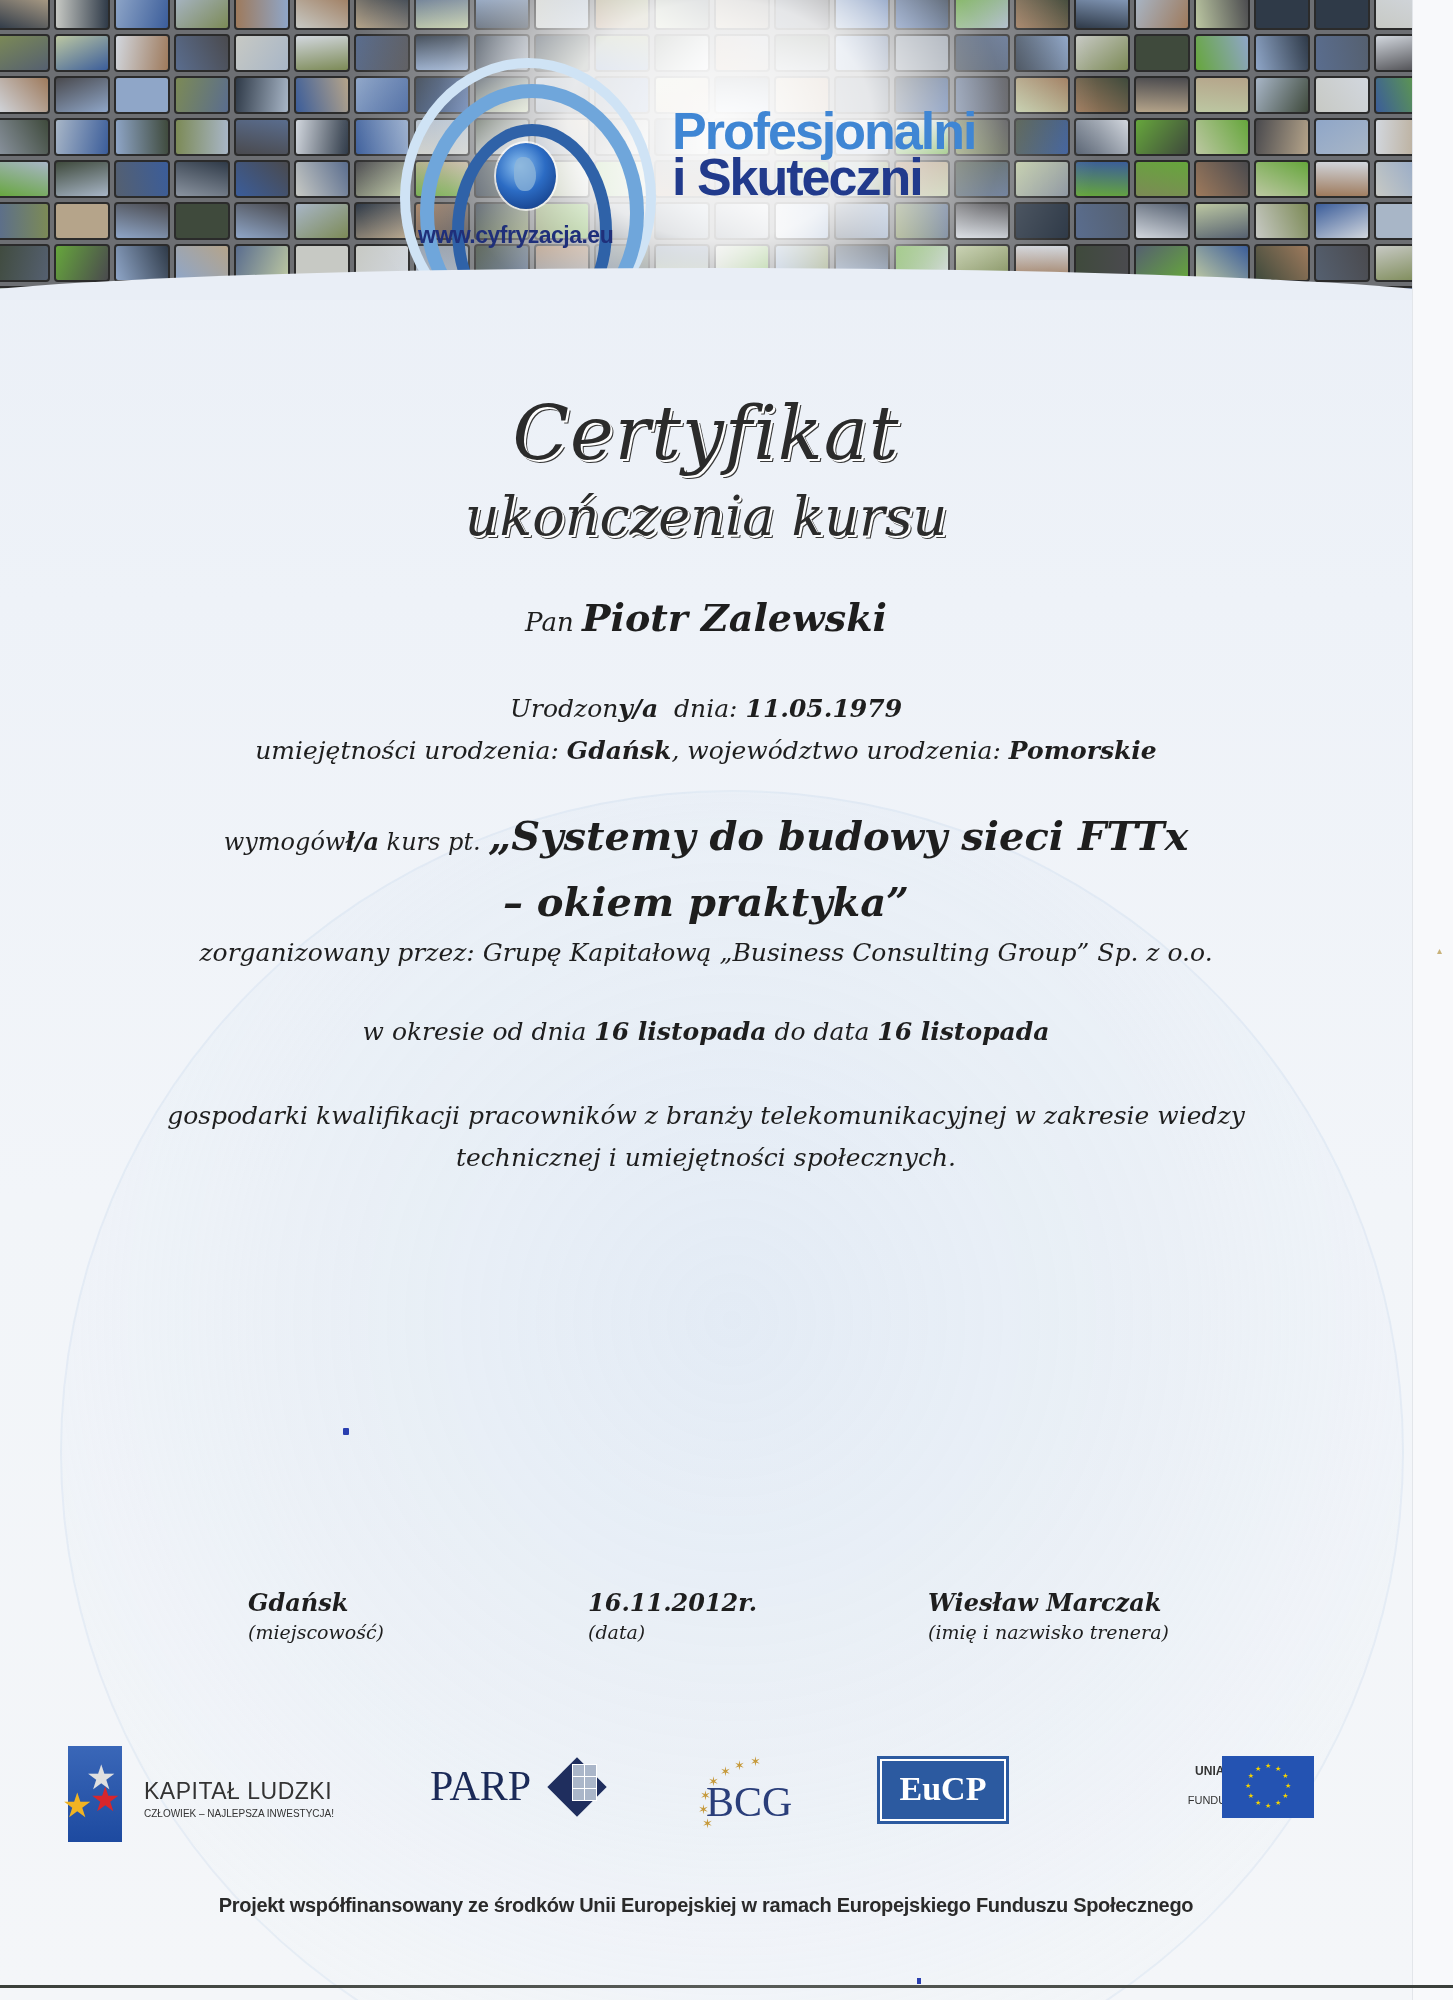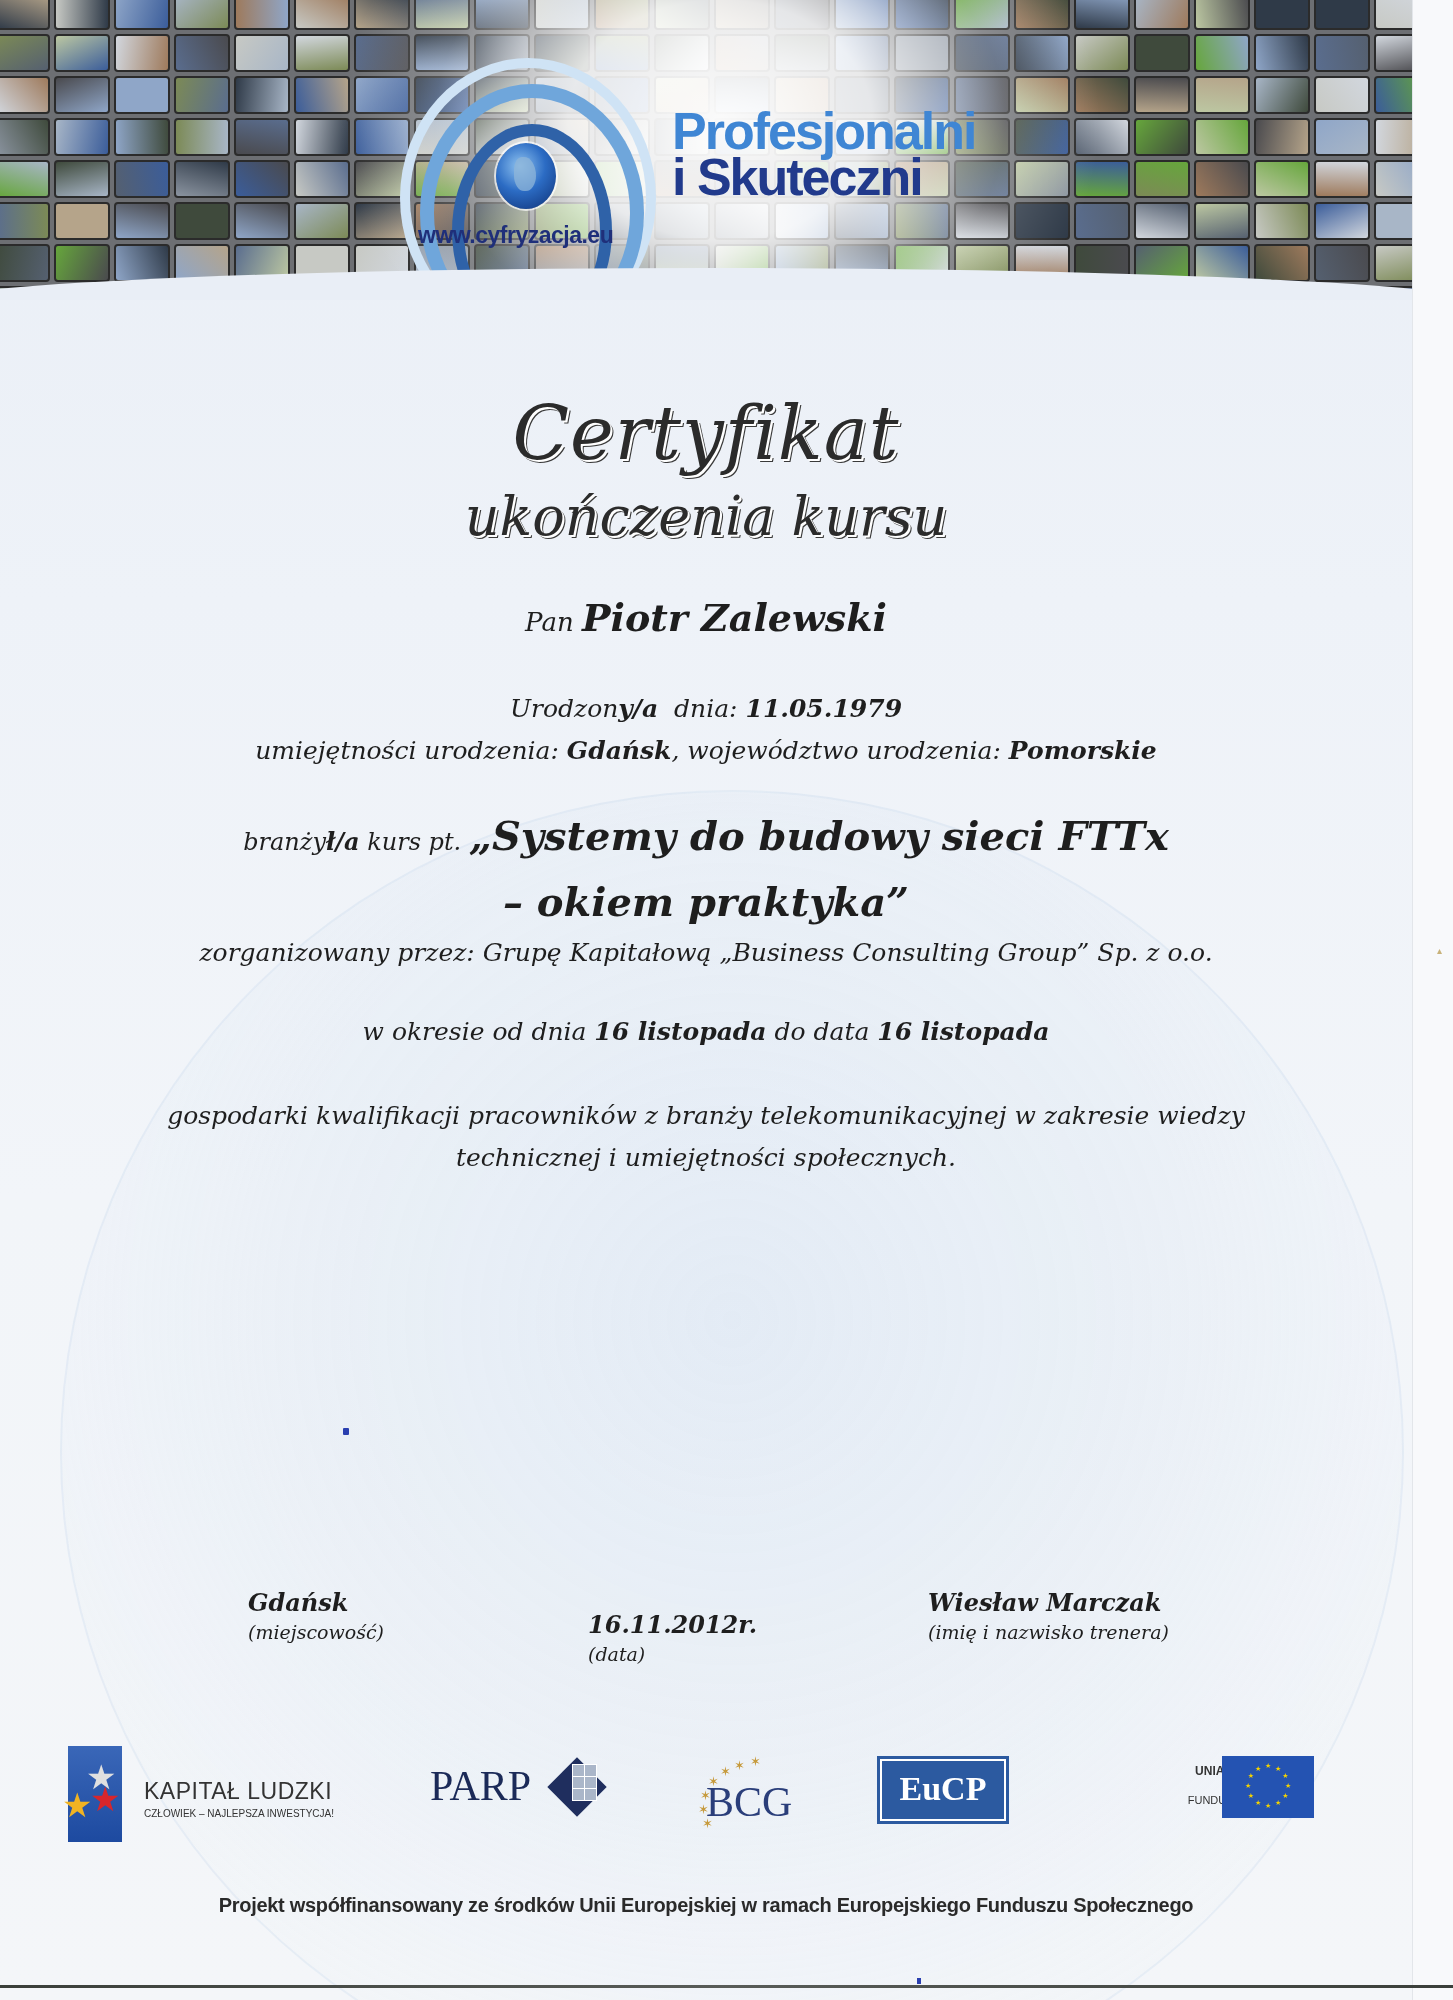--- a/index.html
+++ b/index.html
@@ -92,21 +92,21 @@
     .course .ctitle { font-size: 40px; font-weight: bold; }
     .course-line2 { top: 878px; font-size: 40px; font-weight: bold; }
     .organizer { top: 938px; font-size: 25px; }
     .period { top: 1017px; font-size: 25px; }
     .desc { top: 1095px; font-size: 25px; line-height: 42px; }
 
     .sig { position: absolute; top: 1588px; font-style: italic; }
     .sig .v { font-size: 24px; font-weight: bold; display: block; }
     .sig .l { font-size: 19px; display: block; margin-top: 4px; }
     .sig-place { left: 248px; }
-    .sig-date { left: 588px; margin-top: 22px; }
+    .sig-date { left: 588px; }
     .sig-trainer { left: 928px; }
 
     .blue-dot {
       position: absolute; left: 343px; top: 1428px; width: 6px; height: 7px; background: #2a3fb0; border-radius: 1px;
     }
 
     
     .logos { position: absolute; top: 1740px; left: 0; width: 1412px; height: 110px; }
     .kl { position: absolute; left: 68px; top: 6px; width: 300px; height: 96px; }
     .kl-flag { position: absolute; left: 0; top: 0; width: 54px; height: 96px; background: linear-gradient(180deg, #3a67b8, #1d4aa0); }
@@ -377,21 +377,21 @@
     </div>
     <div>
       <span>umiejętności urodzenia:</span>
       <span class="b">Gdańsk</span>,
       <span>województwo urodzenia:</span>
       <span class="b">Pomorskie</span>
     </div>
   </div>
 
   <div class="center course">
-    <span>branży</span><span class="b">ł/a</span>
+    <span>wymogów</span><span class="b">ł/a</span>
     <span>kurs pt.</span>
     <span class="ctitle">„Systemy do budowy sieci  FTTx</span>
   </div>
   <div class="center course-line2">– okiem praktyka”</div>
 
   <div class="center organizer">
     <span>zorganizowany przez:</span>
     <span>Grupę Kapitałową „Business Consulting Group” Sp. z o.o.</span>
   </div>
 

